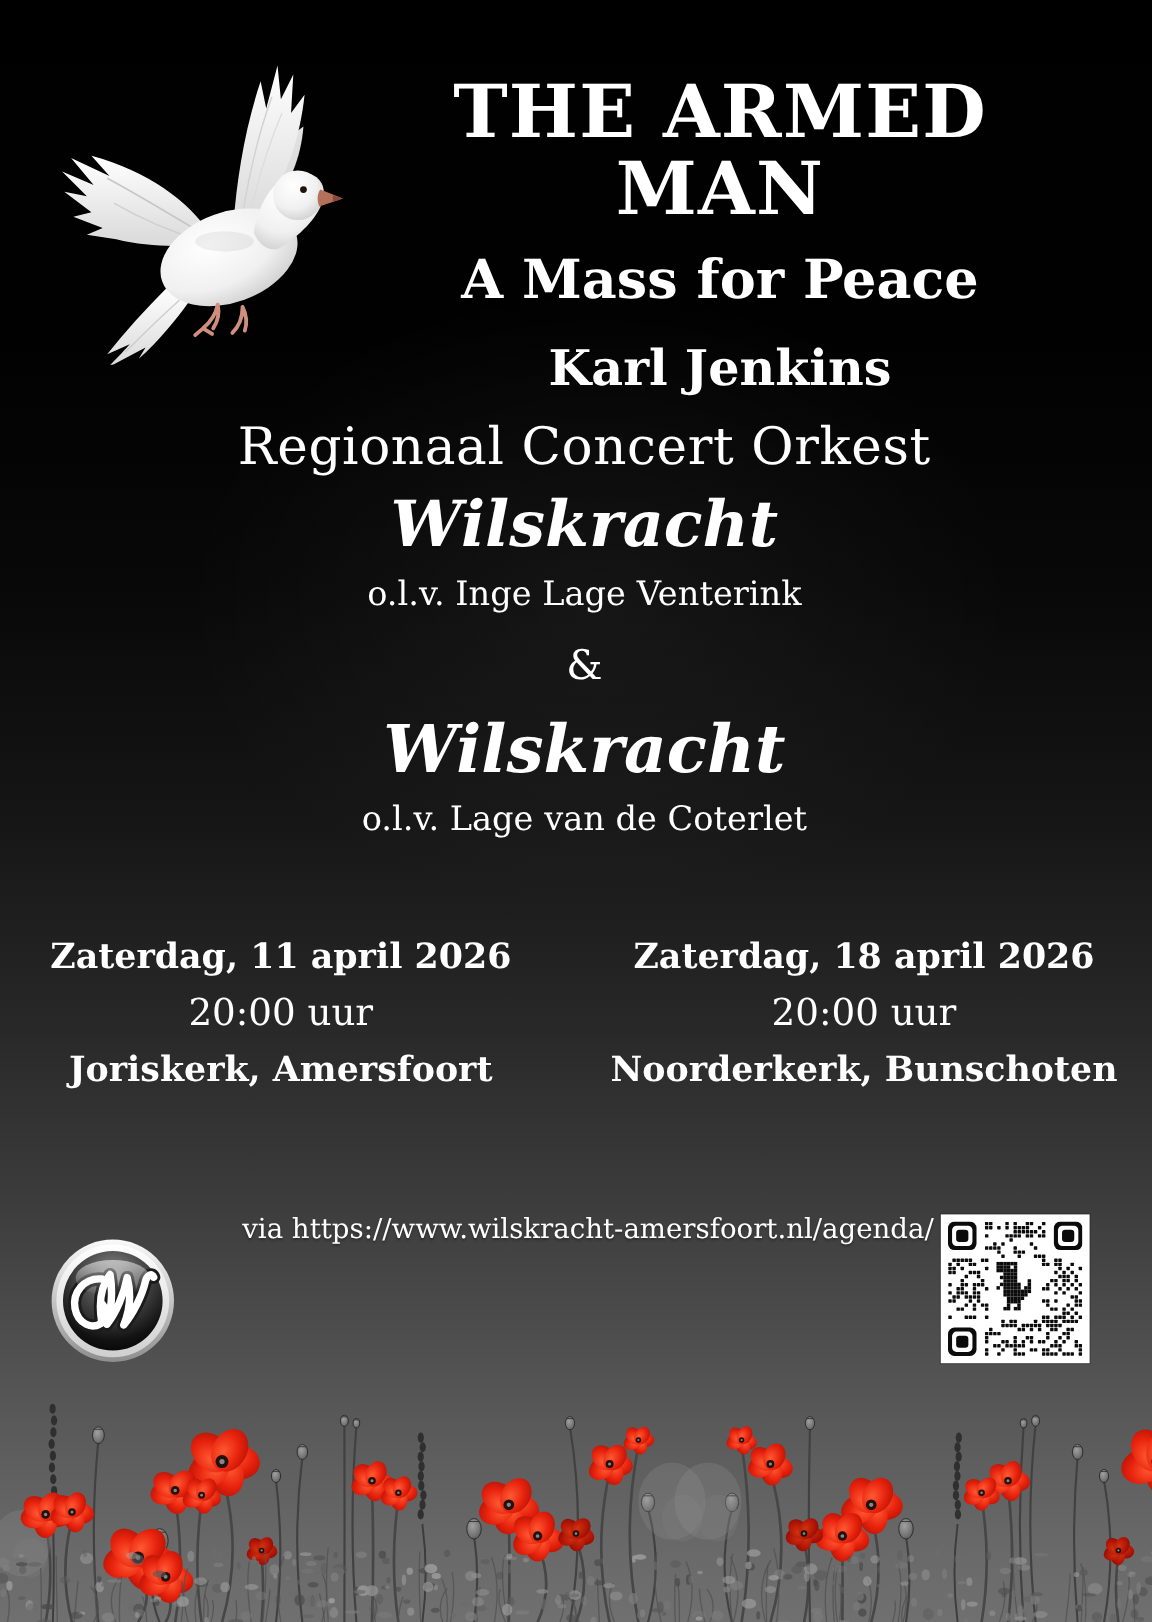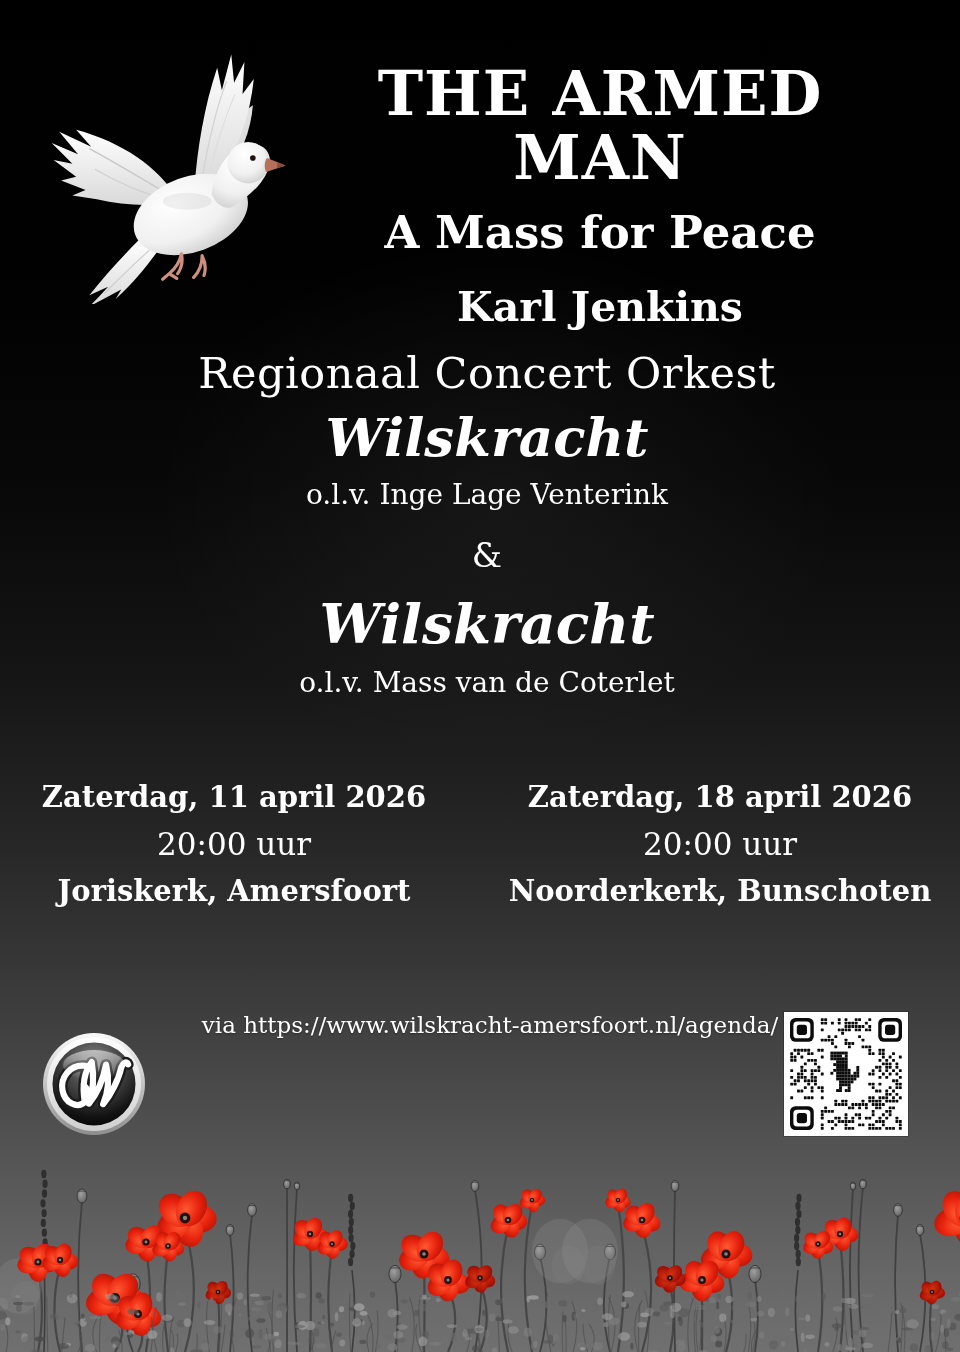--- a/index.html
+++ b/index.html
@@ -101,21 +101,21 @@
     <div class="subtitle">A Mass for Peace</div>
     <div class="composer">Karl Jenkins</div>
   </header>
 
   <section class="ensembles">
     <div class="orkest-label">Regionaal Concert Orkest</div>
     <div class="orkest-name">Wilskracht</div>
     <div class="conductor">o.l.v. Inge Lage Venterink</div>
     <div class="amp">&amp;</div>
     <div class="koor-name">Wilskracht</div>
-    <div class="conductor">o.l.v. Mass van de Coterlet</div>
+    <div class="conductor">o.l.v. Lage van de Coterlet</div>
   </section>
 
   <section class="events">
     <div class="event left">
       <div class="ev-date">Zaterdag, 11 april 2026</div>
       <div class="ev-time">20:00 uur</div>
       <div class="ev-venue">Joriskerk, Amersfoort</div>
     </div>
     <div class="event right">
       <div class="ev-date">Zaterdag, 18 april 2026</div>

